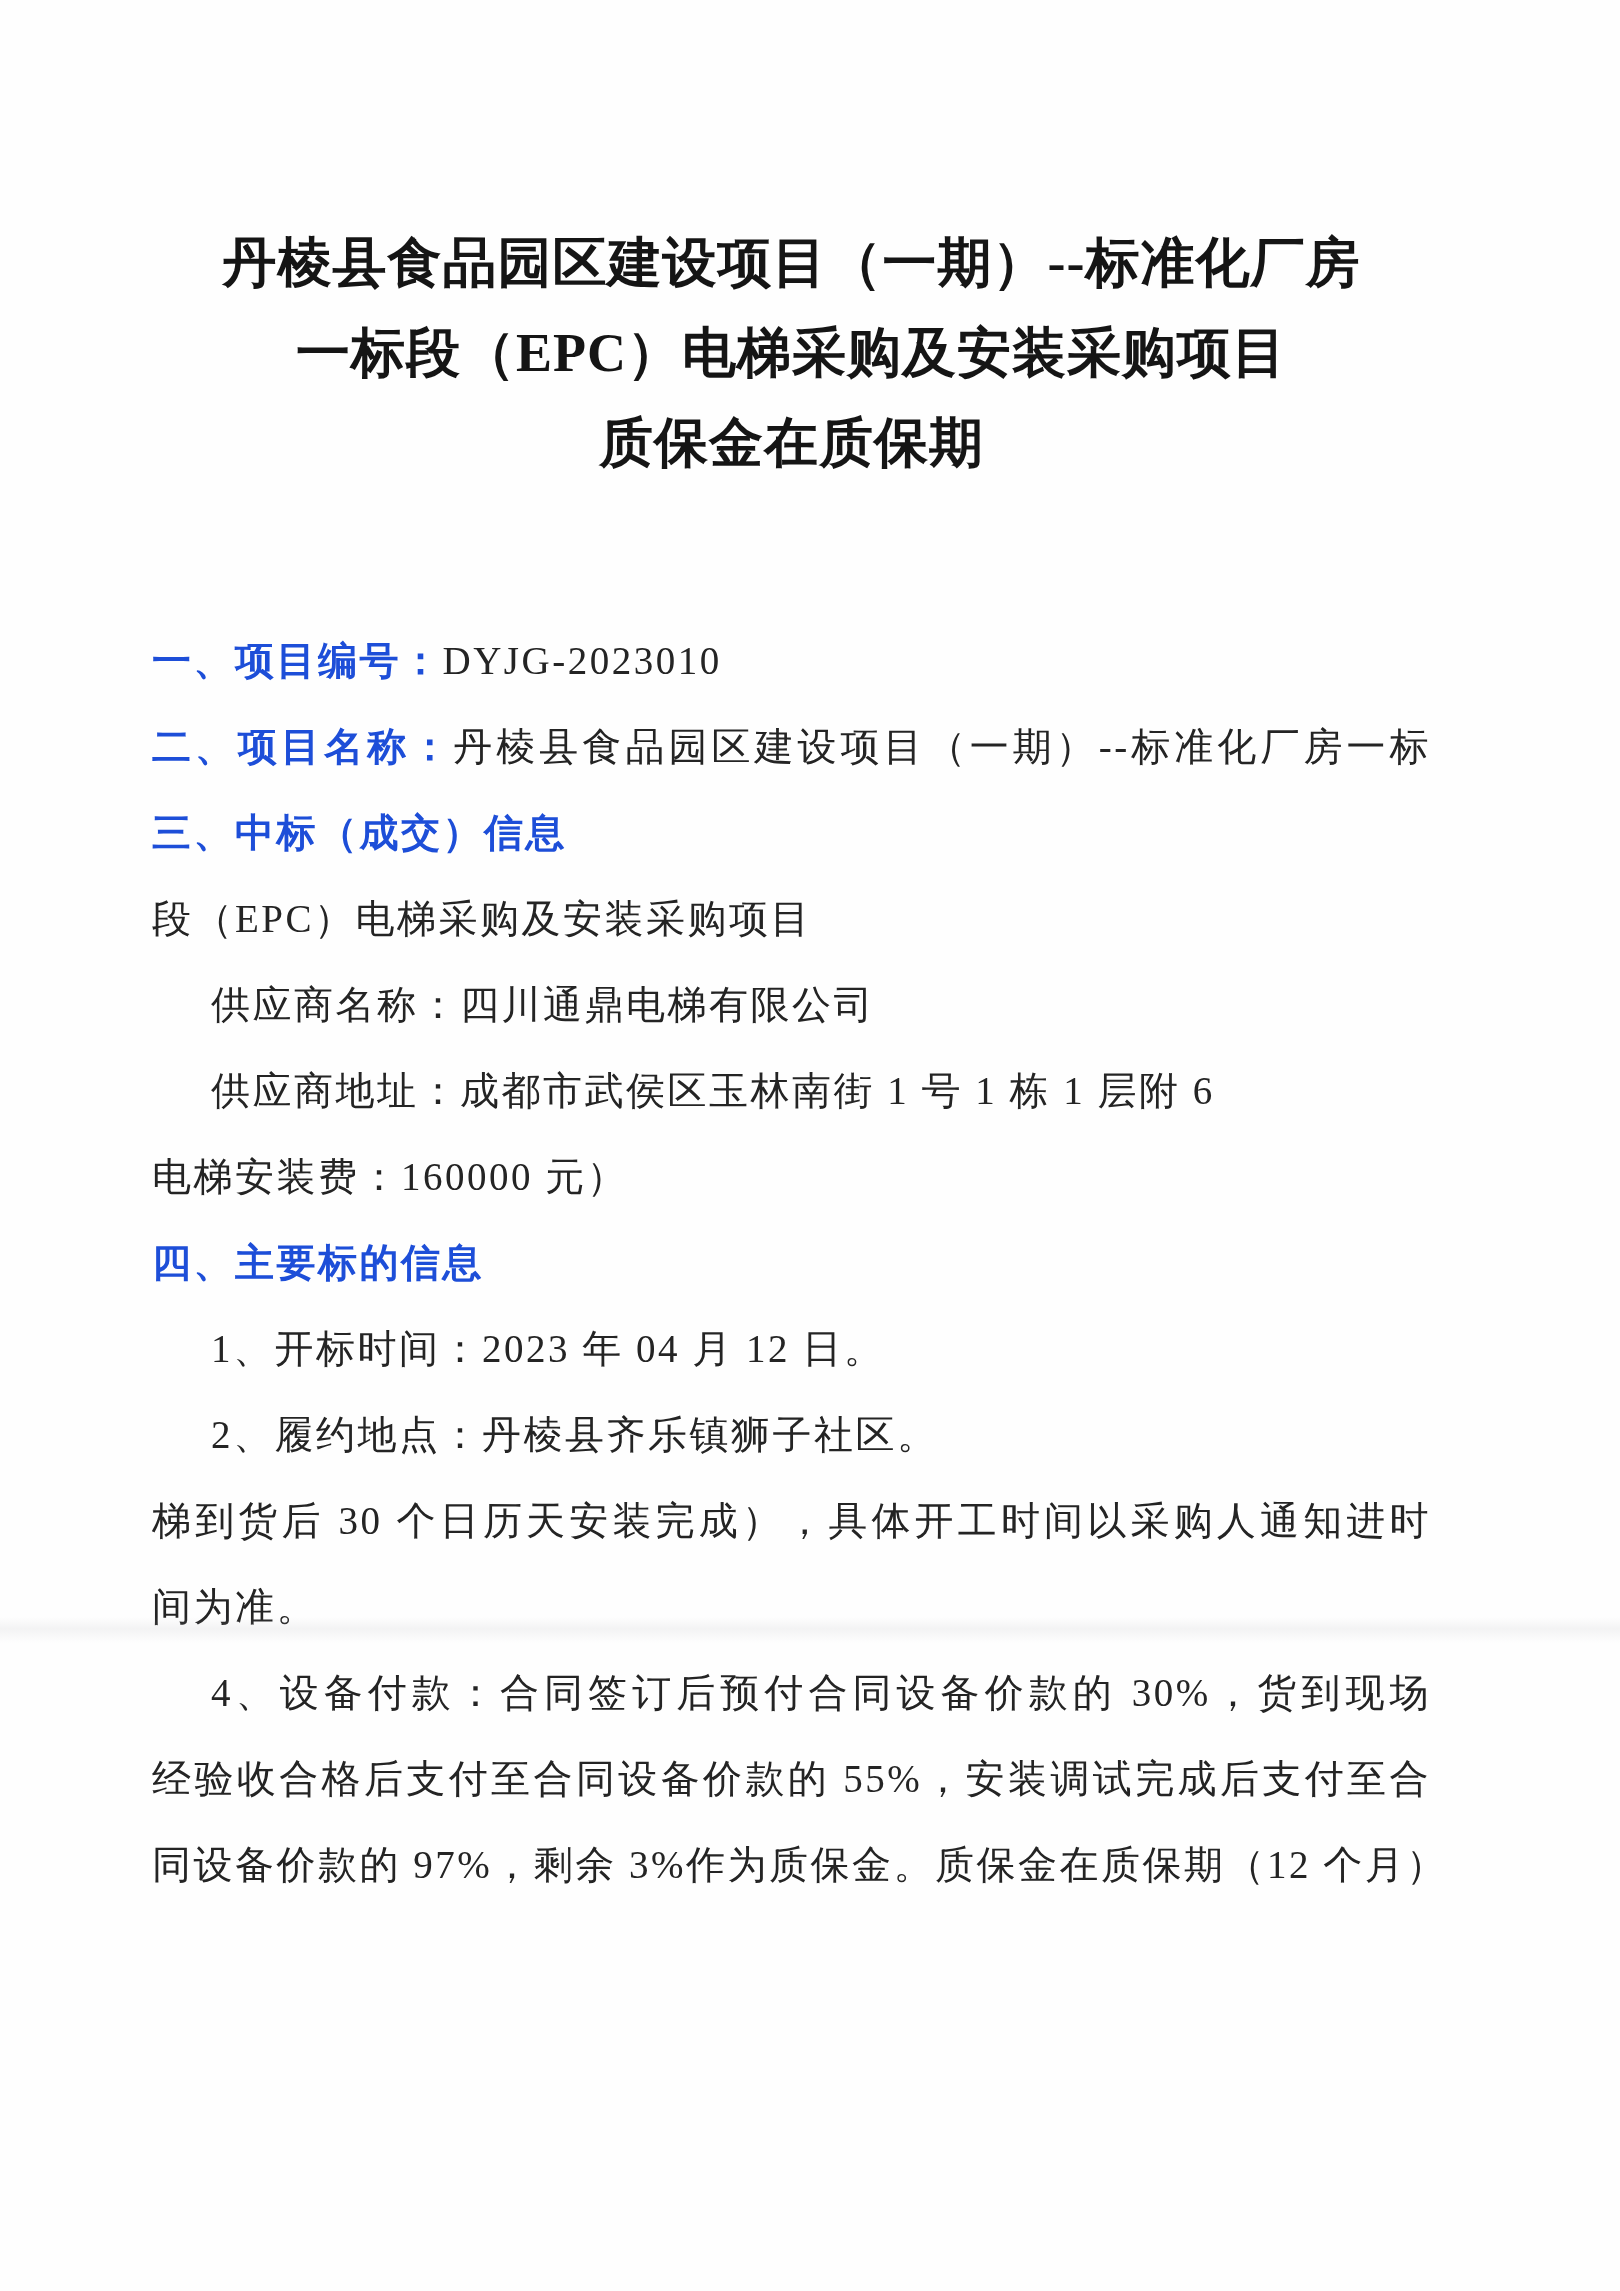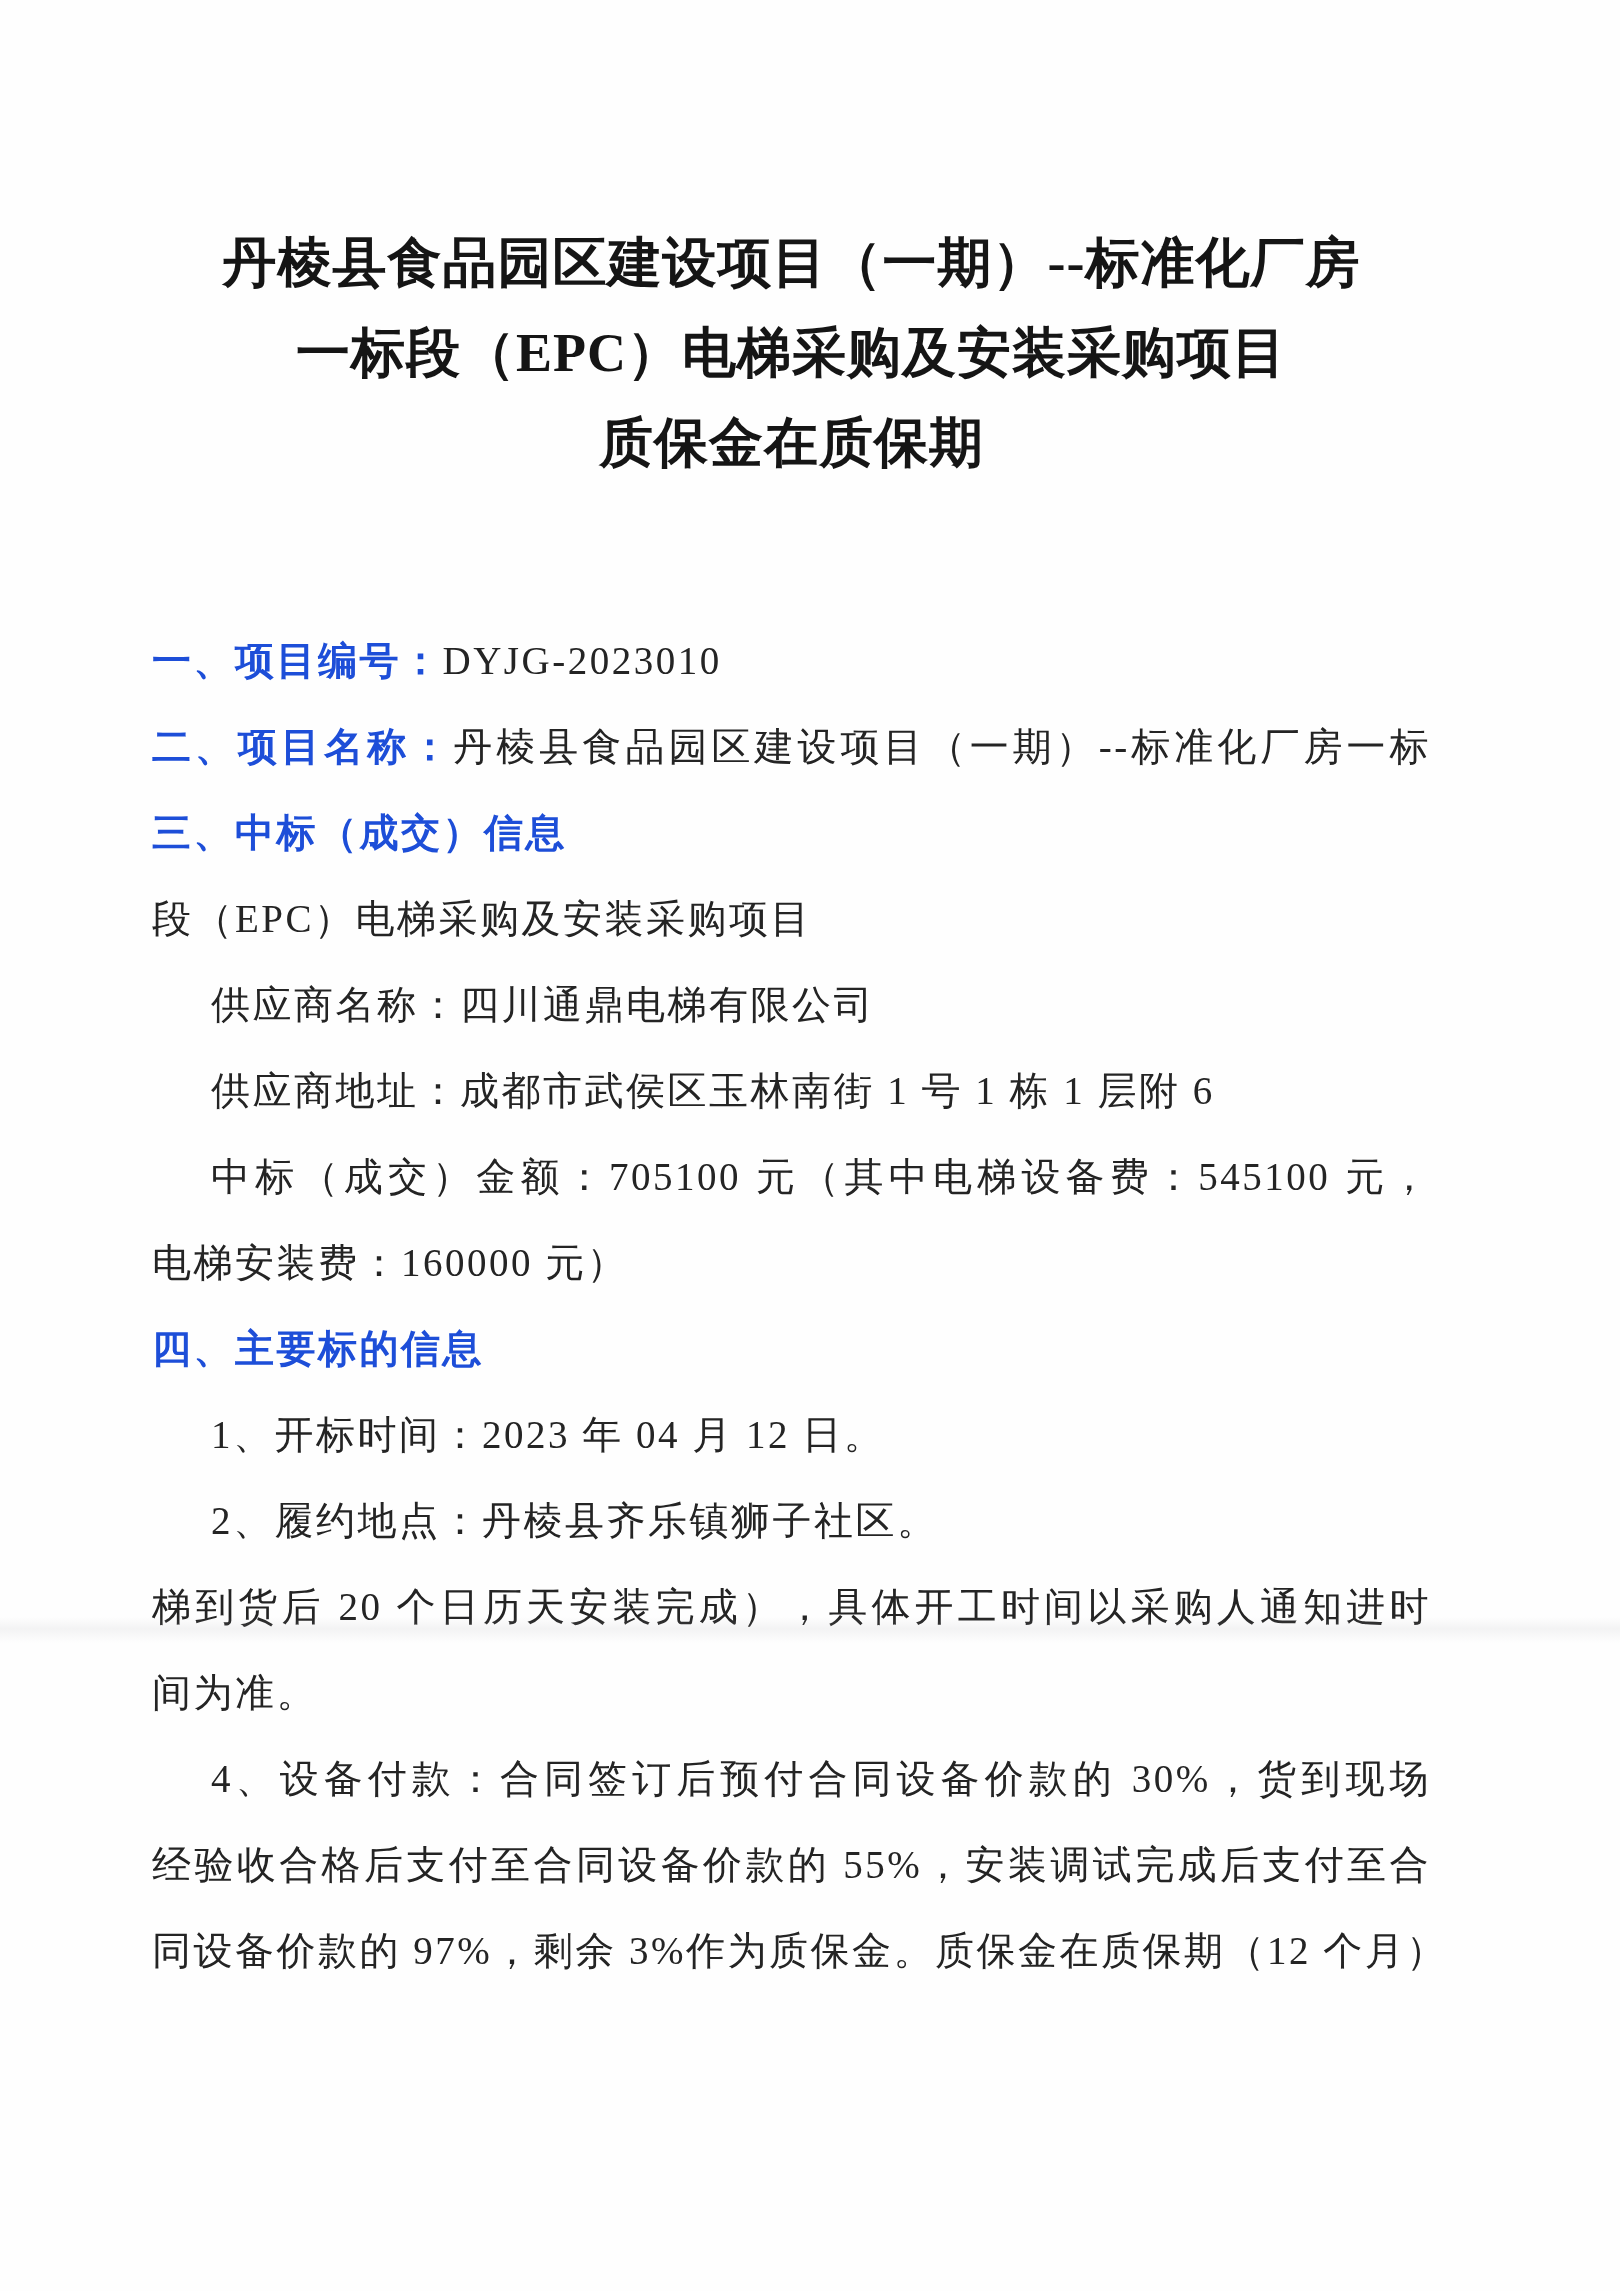--- a/index.html
+++ b/index.html
@@ -79,26 +79,25 @@
     <div class="title-line">质保金在质保期</div>
   </div>
 
   <div class="body-lines" id="body-lines">
       <div class="line"><span class="seg-b">一、项目编号：</span><span class="seg-r">DYJG-2023010</span></div>
       <div class="line justify"><span class="seg-b">二、项目名称：</span><span class="seg-r">丹棱县食品园区建设项目（一期）--标准化厂房一标</span></div>
       <div class="line"><span class="seg-b">三、中标（成交）信息</span></div>
       <div class="line"><span class="seg-r">段（EPC）电梯采购及安装采购项目</span></div>
       <div class="line indent"><span class="seg-r">供应商名称：四川通鼎电梯有限公司</span></div>
       <div class="line indent"><span class="seg-r">供应商地址：成都市武侯区玉林南街 1 号 1 栋 1 层附 6</span></div>
-      <div class="line indent justify"><span class="seg-r">中标（成交）金额：705100 元（其中电梯设备费：545100 元，</span></div>
       <div class="line"><span class="seg-r">电梯安装费：160000 元）</span></div>
       <div class="line"><span class="seg-b">四、主要标的信息</span></div>
       <div class="line indent"><span class="seg-r">1、开标时间：2023 年 04 月 12 日。</span></div>
       <div class="line indent"><span class="seg-r">2、履约地点：丹棱县齐乐镇狮子社区。</span></div>
-      <div class="line justify"><span class="seg-r">梯到货后 20 个日历天安装完成），具体开工时间以采购人通知进时</span></div>
+      <div class="line justify"><span class="seg-r">梯到货后 30 个日历天安装完成），具体开工时间以采购人通知进时</span></div>
       <div class="line"><span class="seg-r">间为准。</span></div>
       <div class="line indent justify"><span class="seg-r">4、设备付款：合同签订后预付合同设备价款的 30%，货到现场</span></div>
       <div class="line justify"><span class="seg-r">经验收合格后支付至合同设备价款的 55%，安装调试完成后支付至合</span></div>
       <div class="line"><span class="seg-r">同设备价款的 97%，剩余 3%作为质保金。质保金在质保期（12 个月）</span></div>
     </div>
 
   <div class="scan-band"></div>
 
 </div>
 

